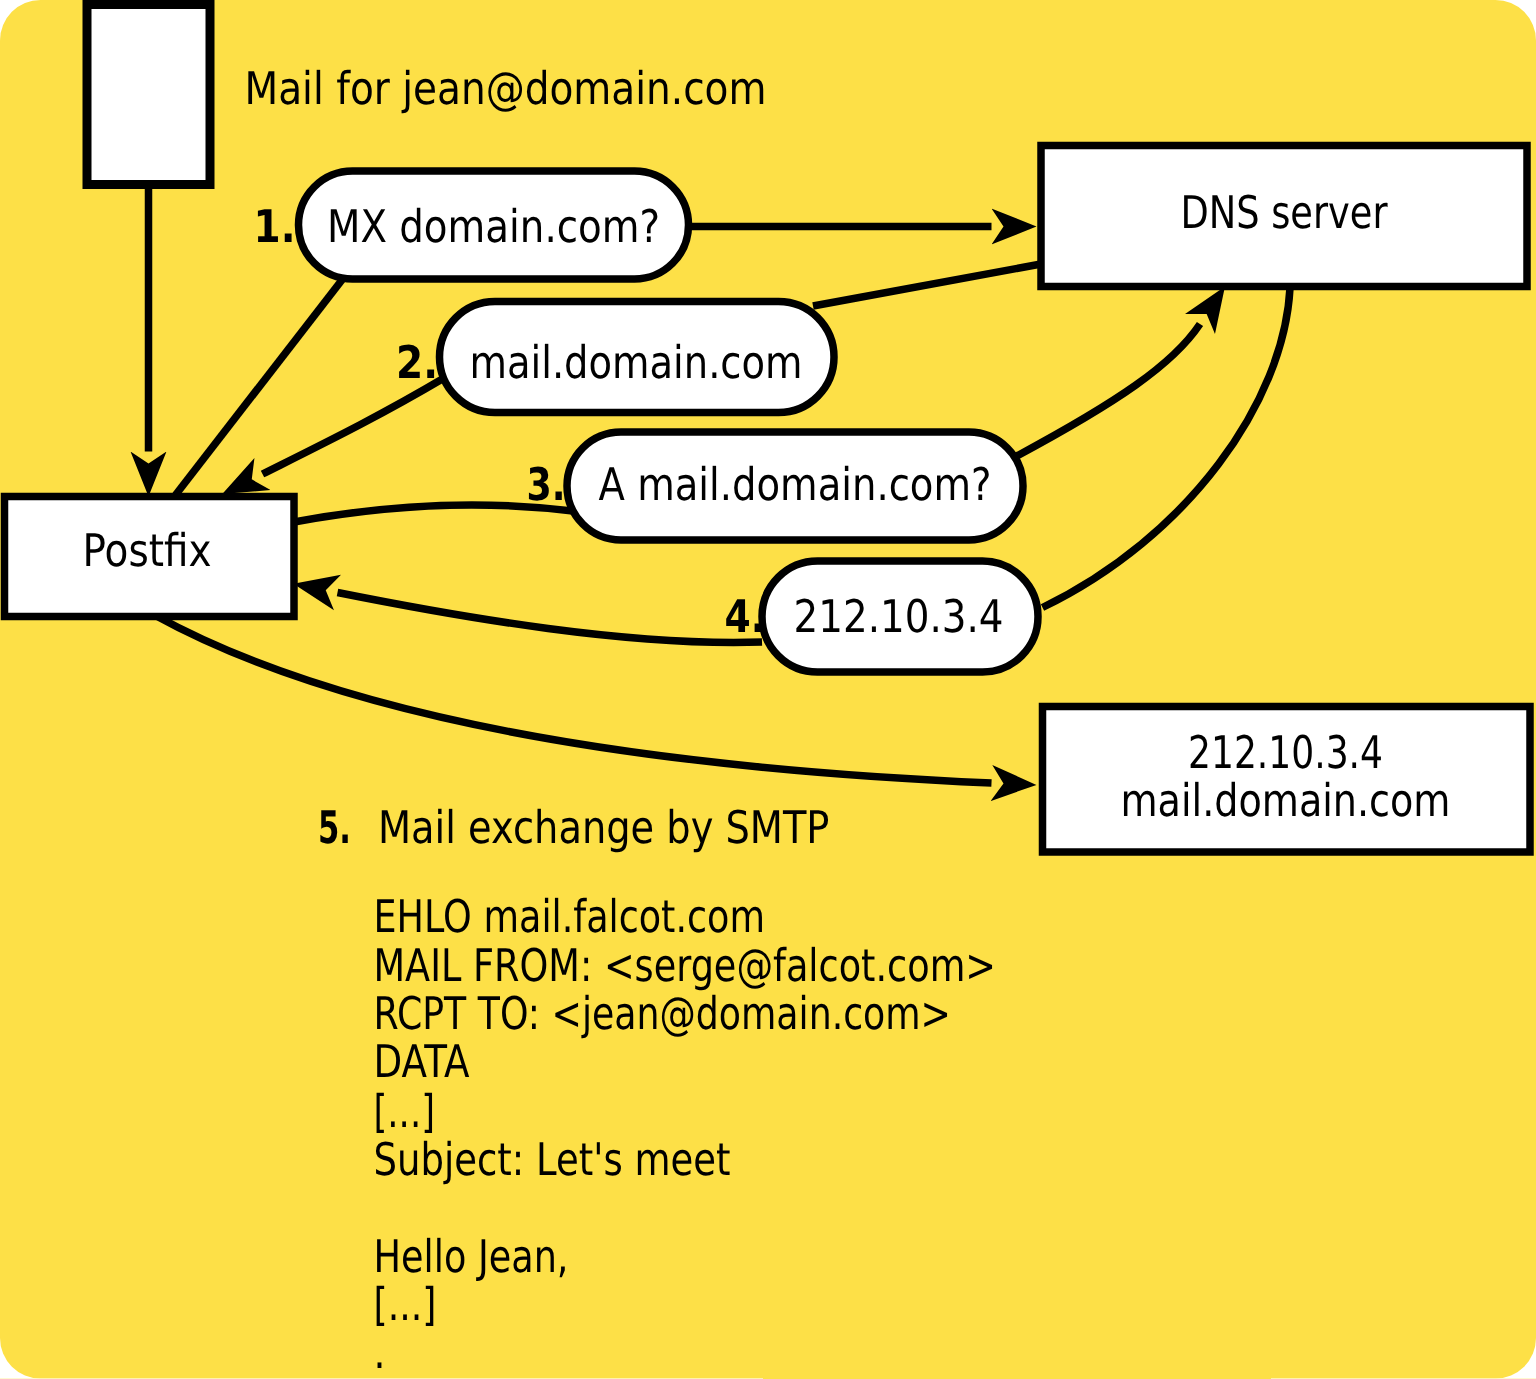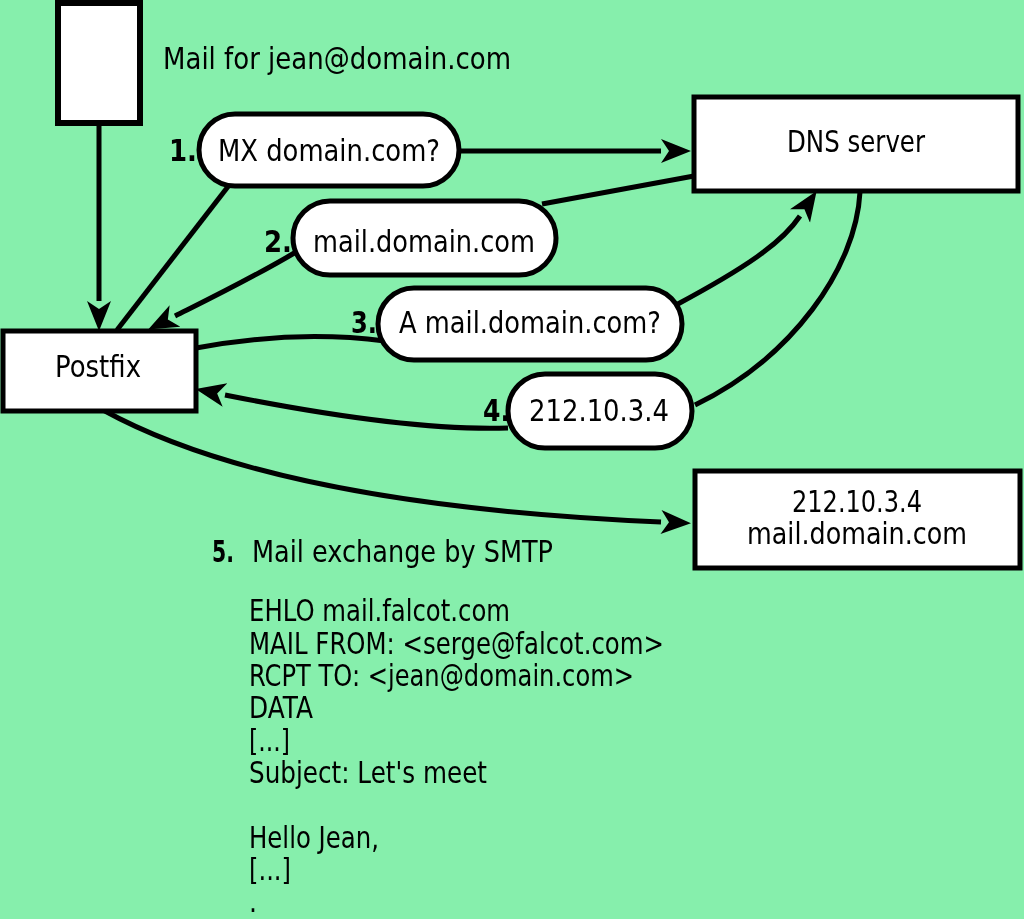--- a/index.html
+++ b/index.html
@@ -1,16 +1,16 @@
 <!DOCTYPE html>
 <html><head>
 <meta charset="utf-8">
 <style>
   html,body{margin:0;padding:0;background:#fff;}
-  .canvas{position:relative;width:1024px;height:919px;background:#86efac;overflow:hidden;}
+  .canvas{position:relative;width:1024px;height:919px;background:#fde047;overflow:hidden;border-radius:27px;}
   svg{display:block;}
   svg text{
     font-family:"DejaVu Sans", sans-serif;
     font-size:30px;
     fill:#000;
   }
   .bold{font-weight:bold;}
   .ctr{text-anchor:middle;}
   .end{text-anchor:end;}
   .shape{fill:#fff;stroke:#000;stroke-width:5;}

